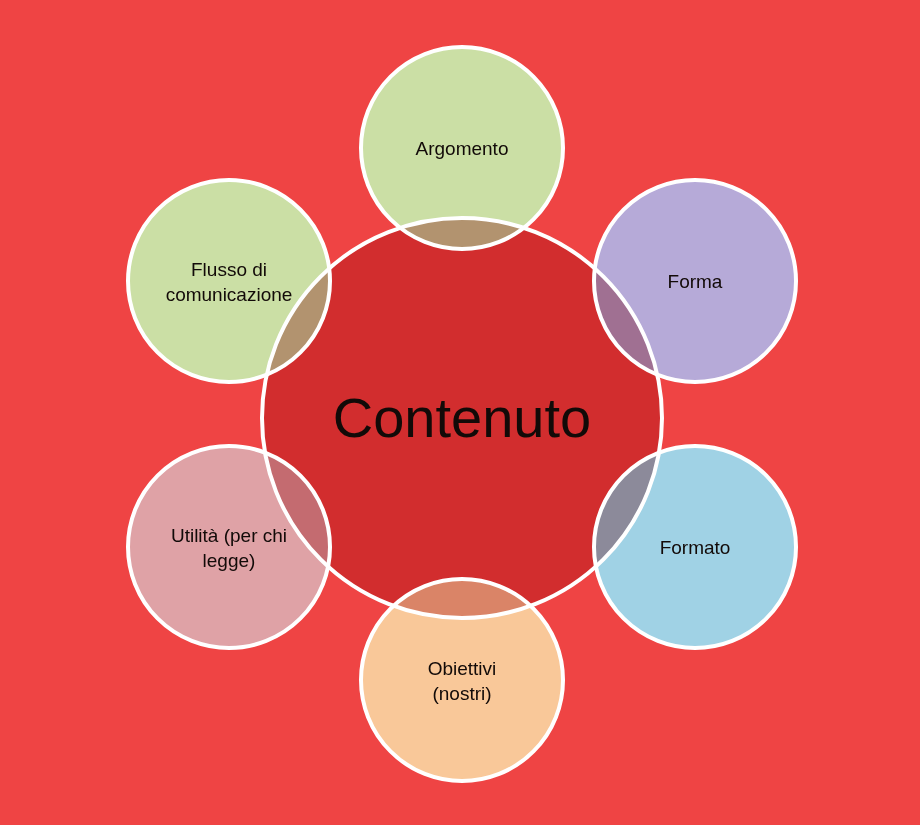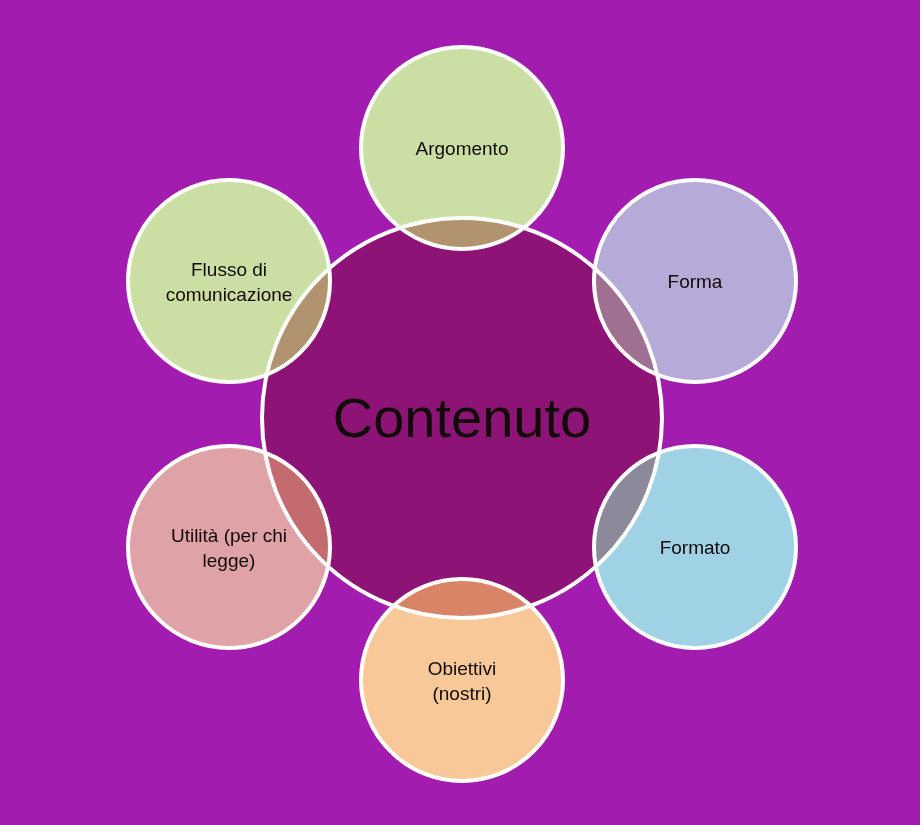--- a/index.html
+++ b/index.html
@@ -11,21 +11,21 @@
   body {
     width: 920px;
     height: 825px;
     font-family: "Liberation Sans", sans-serif;
     overflow: hidden;
   }
   #diagram-stage {
     position: relative;
     width: 920px;
     height: 825px;
-    background: #a21caf;
+    background: #ef4444;
   }
   #venn-svg {
     position: absolute;
     left: 0;
     top: 0;
     width: 920px;
     height: 825px;
     display: block;
   }
   .satellite-label,

